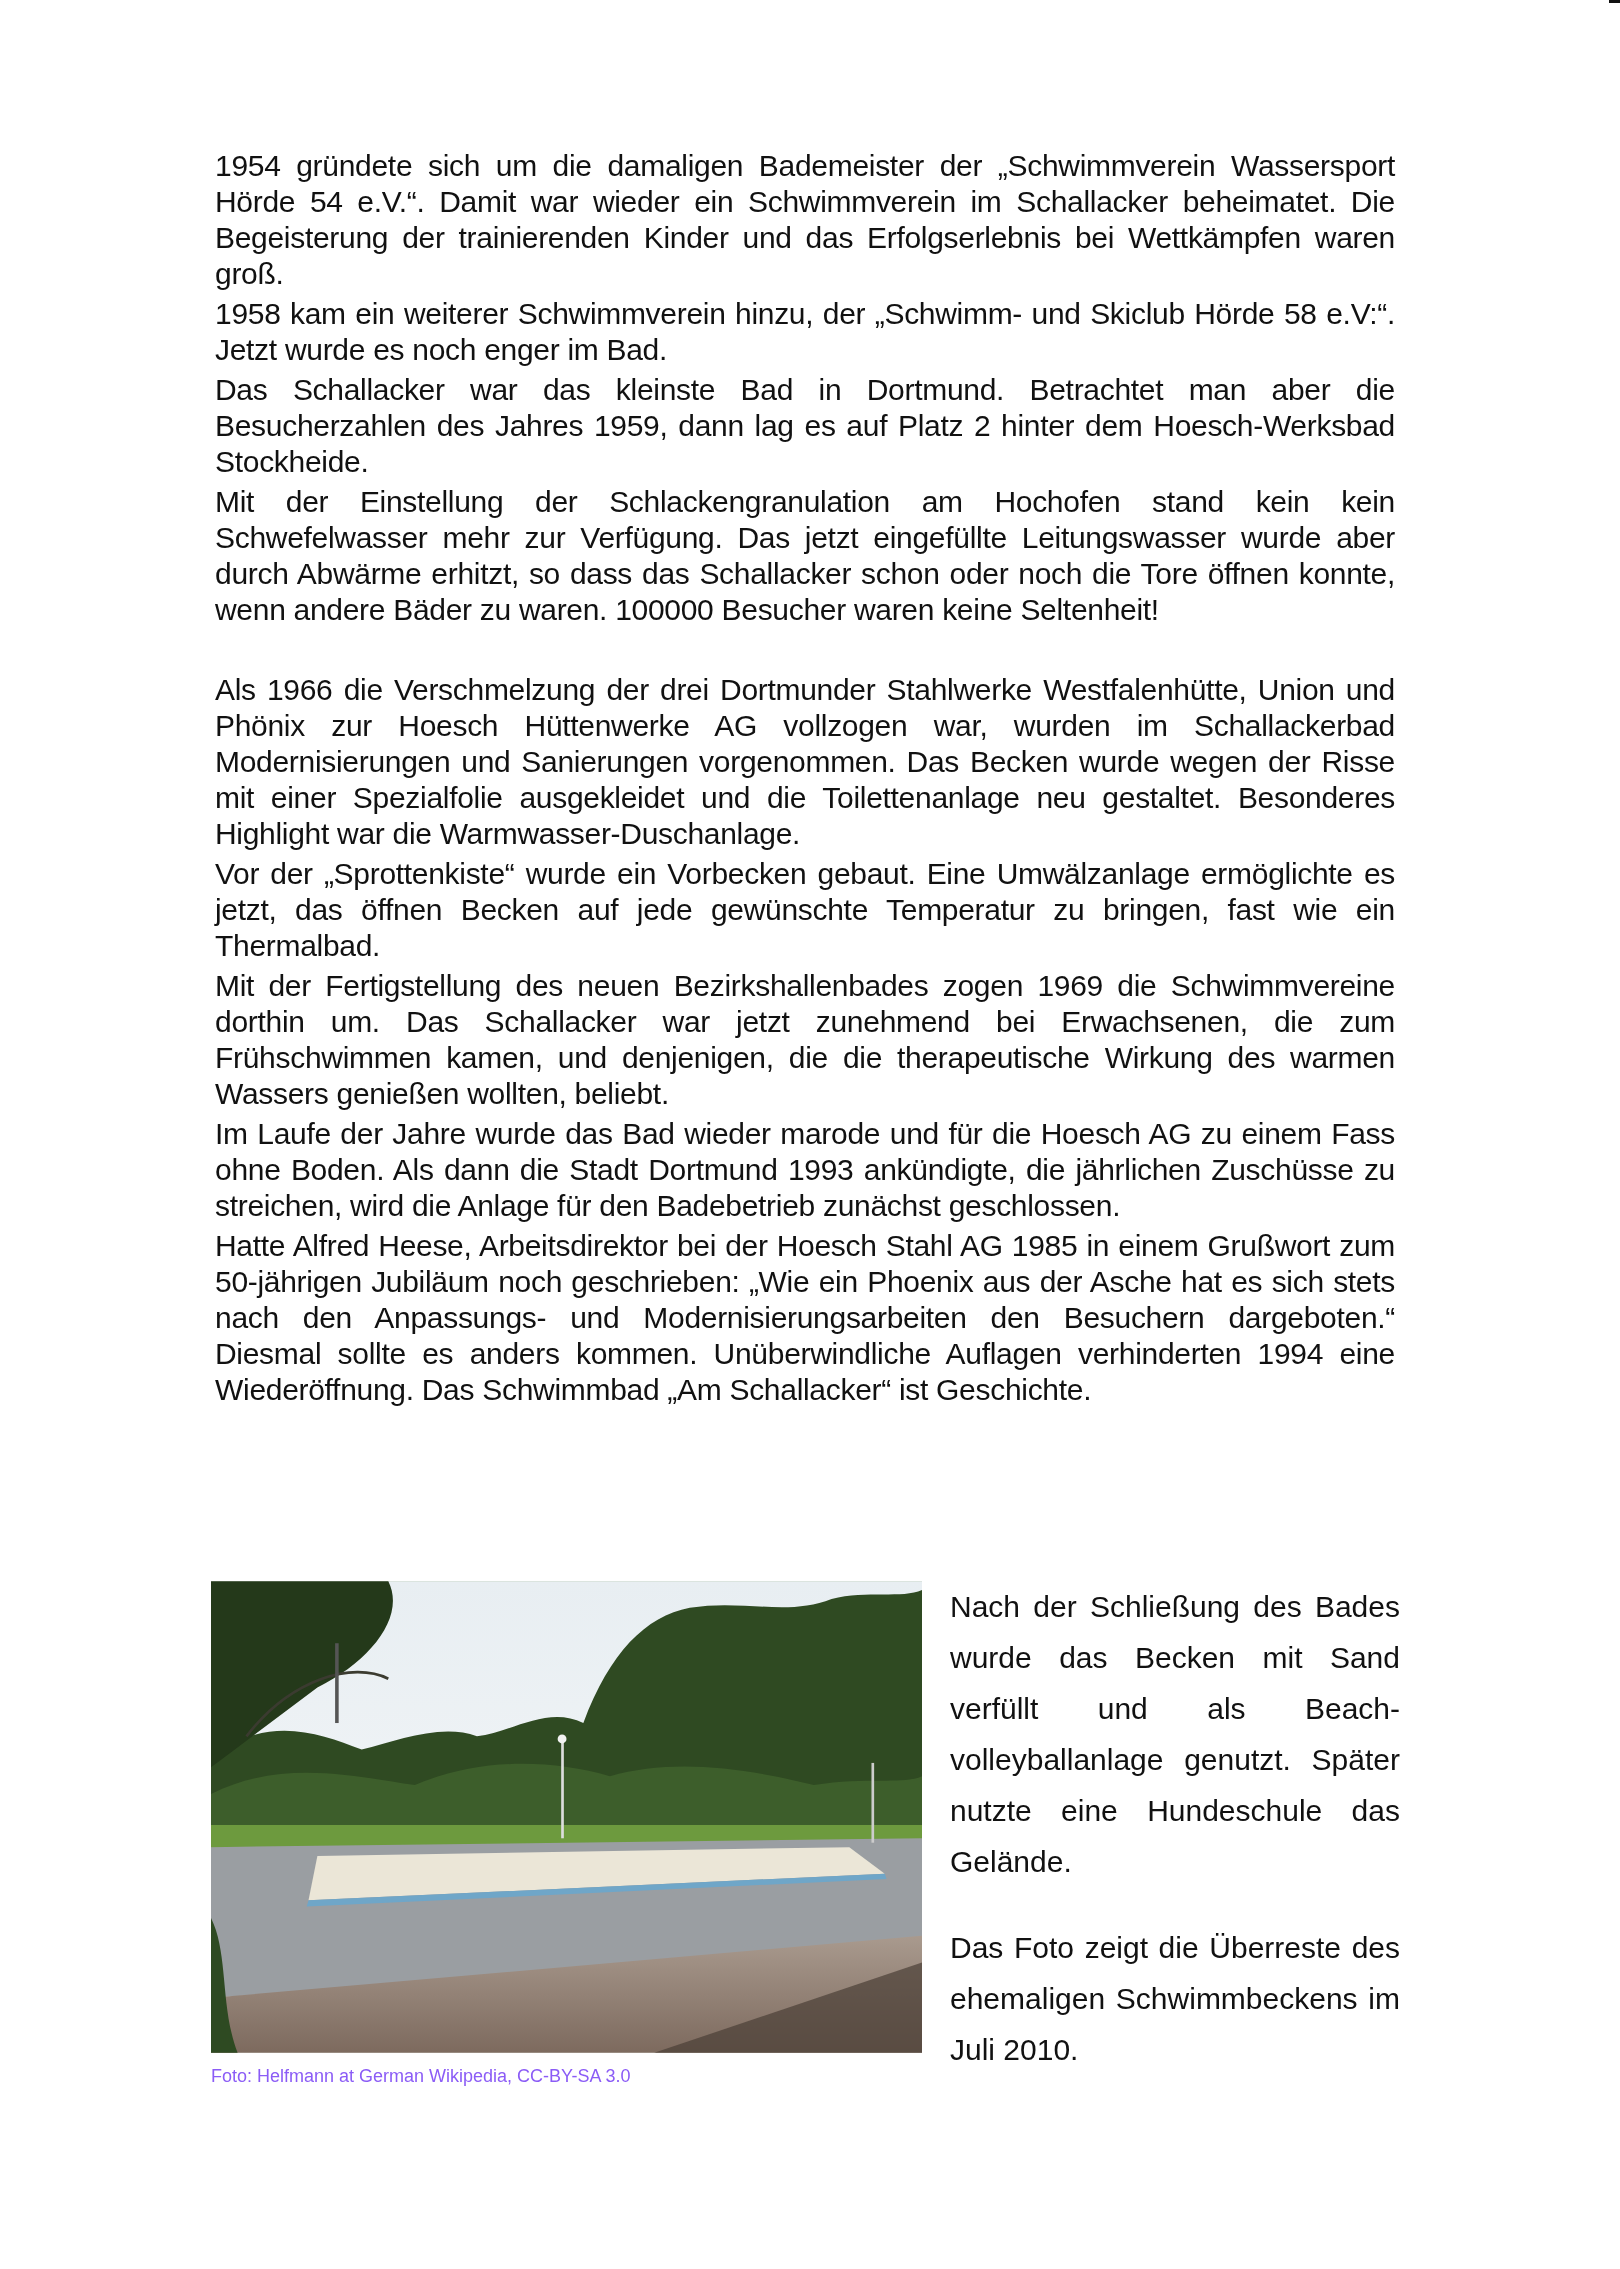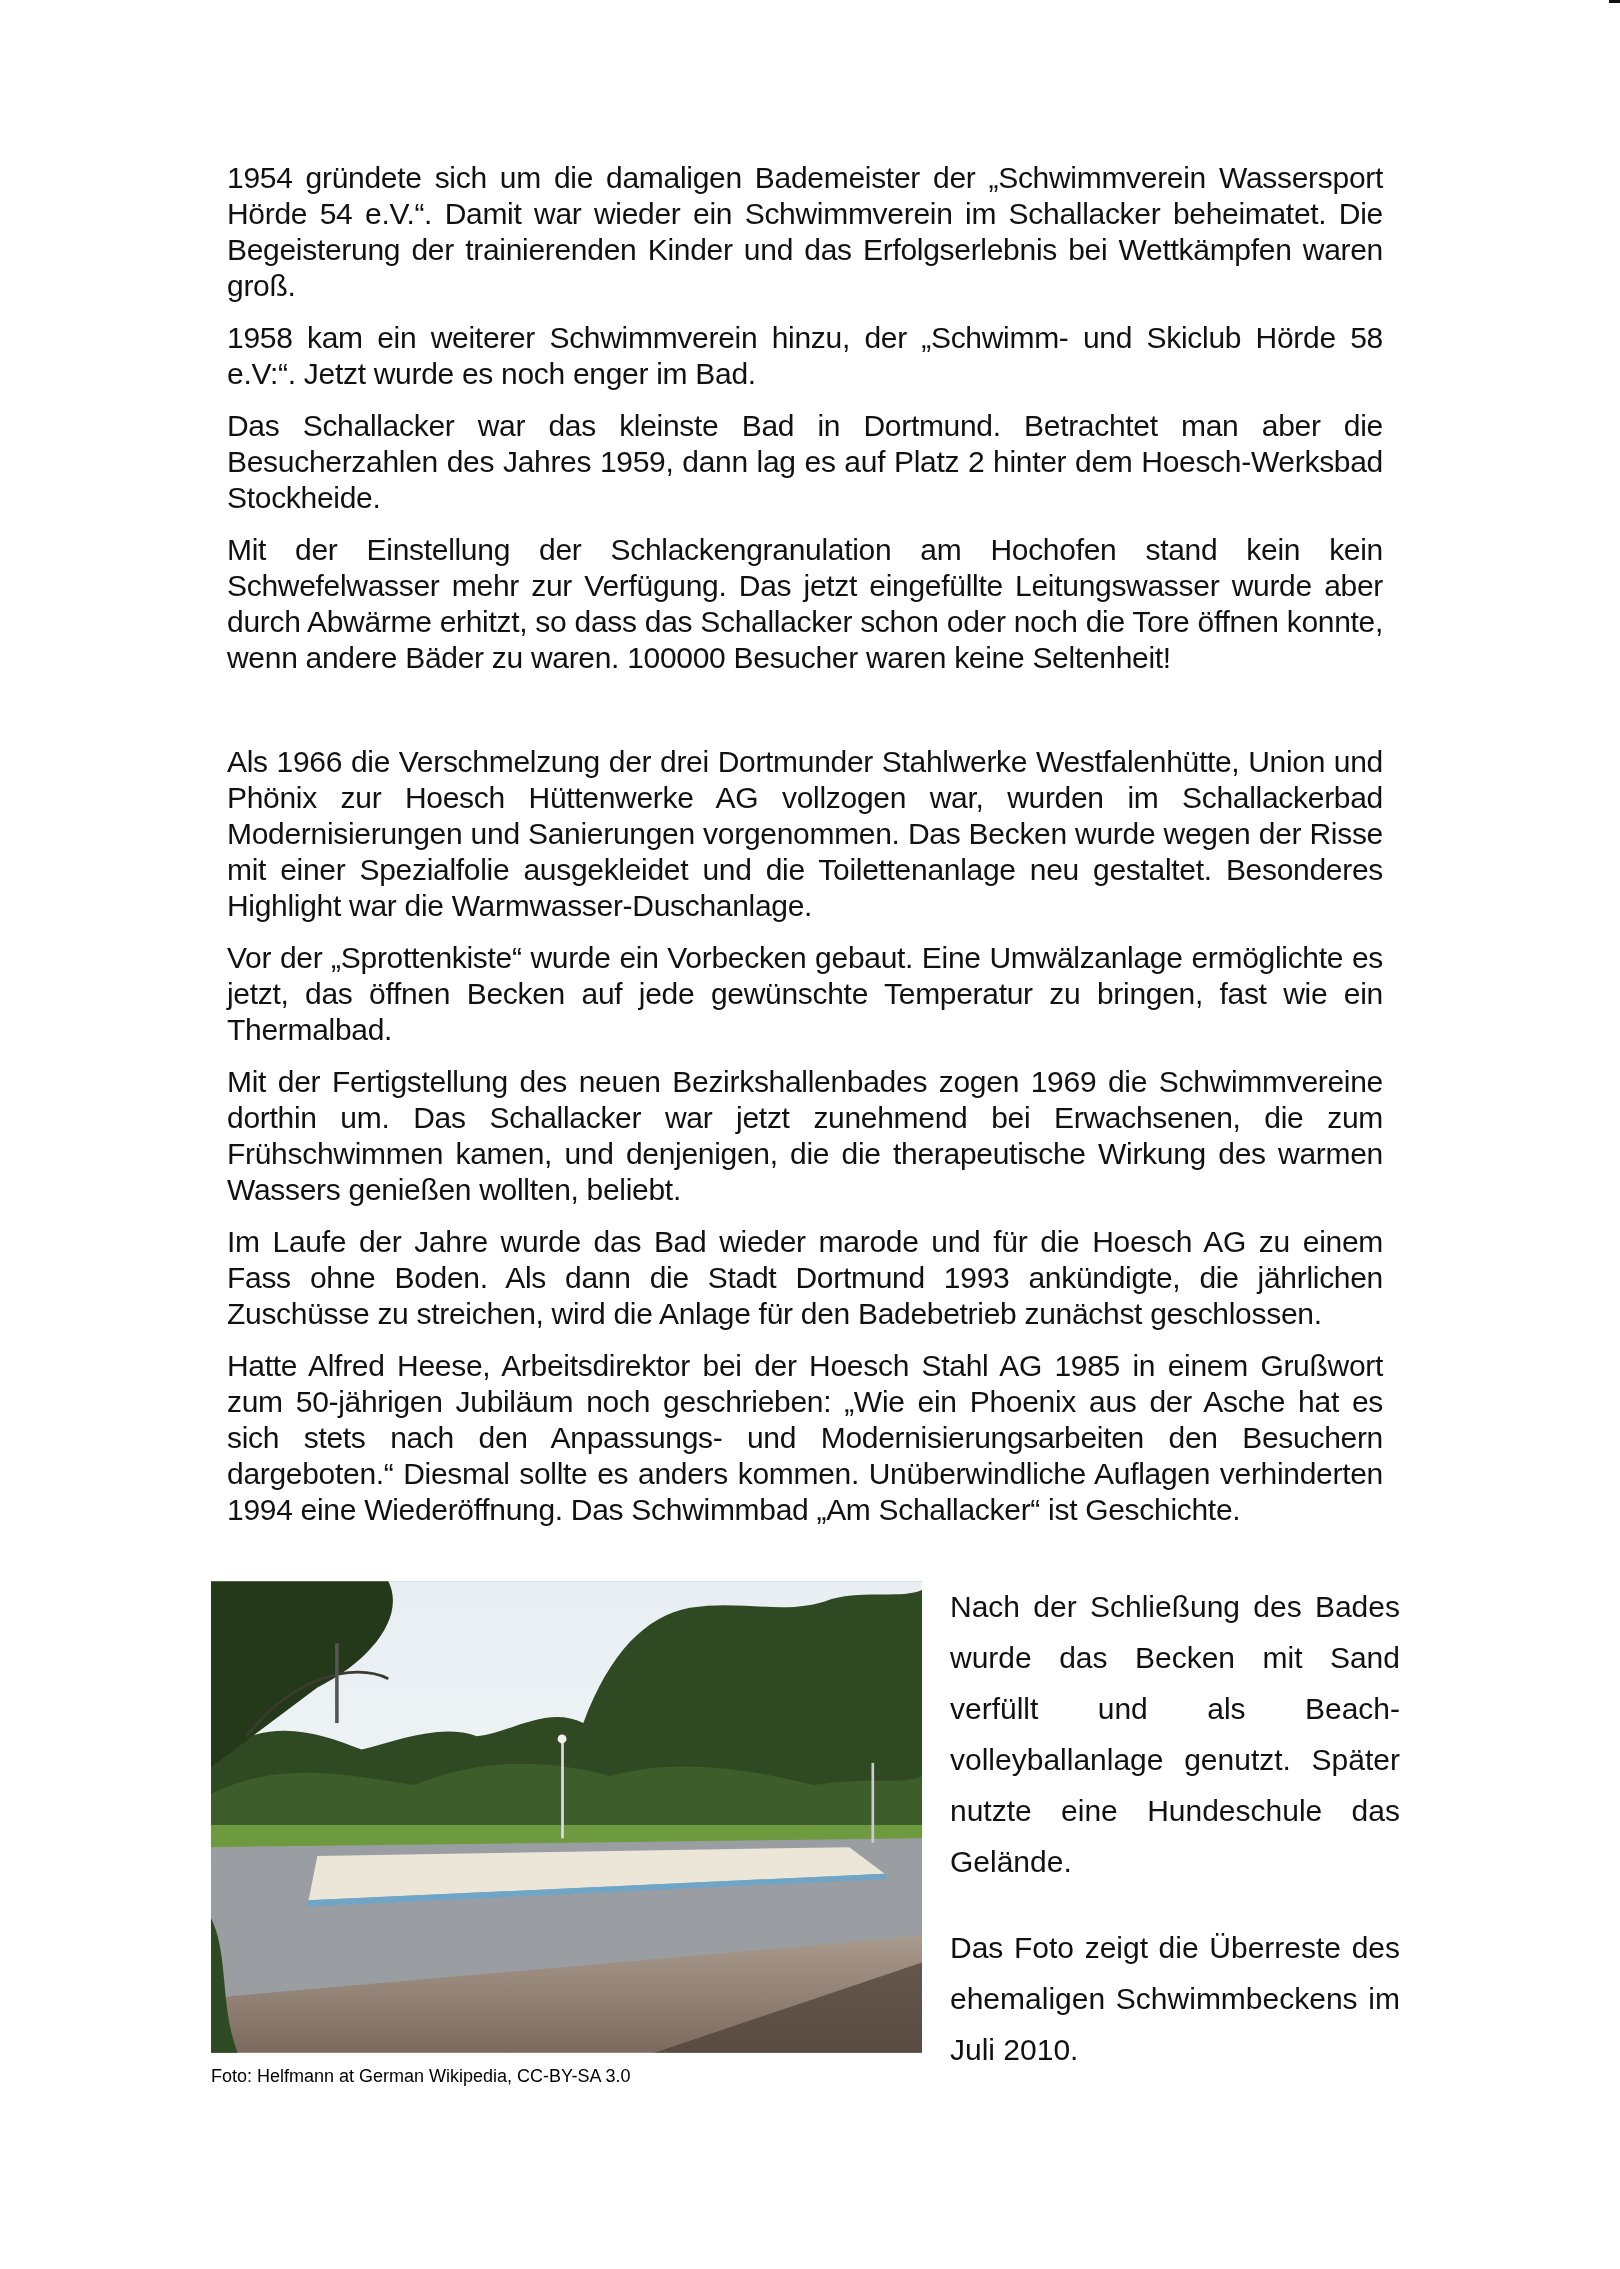--- a/index.html
+++ b/index.html
@@ -5,41 +5,41 @@
     html, body { margin: 0; padding: 0; background: #ffffff; }
     body { width: 1621px; height: 2270px; position: relative; overflow: hidden; }
     .corner-mark { position: absolute; top: 0; right: 0; width: 12.4px; height: 2.7px; background: #111; }
     .page { position: absolute; left: 211px; top: 144px; width: 1188px; }
     .text {
       font-family: "Liberation Sans", sans-serif;
       font-size: 30px;
       line-height: 36px;
       color: #111111;
       text-align: justify;
-      margin: 16px;
+      margin: 4px;
       letter-spacing: -0.3px;
     }
     .gap { height: 36px; }
     .bottom { position: absolute; left: 211px; top: 1581px; width: 1188px; height: 479px; }
     .photo {
       position: absolute; left: 0; top: 0; width: 711px; height: 472px; overflow: hidden;
       background: #9fb58a;
     }
     .photo svg { display: block; }
     .side {
       position: absolute; left: 739px; top: 0; width: 450px;
       font-family: "Liberation Sans", sans-serif;
       font-size: 30px; line-height: 51px; color: #111; text-align: justify; margin: 0;
     }
     .side p { margin: 0; }
     .side .gap { height: 35px; }
     .credit {
       position: absolute; left: 211px; top: 2066px;
       font-family: "Liberation Sans", sans-serif;
-      font-size: 18px; line-height: 21px; color: #000000;
+      font-size: 18px; line-height: 21px; color: #8b5cf6;
     }
     .credit div { white-space: nowrap; }
   </style>
 </head>
 <body>
 
 <div class="corner-mark"></div>
 
 <div class="page">
   <p class="text">1954 gründete sich um die damaligen Bademeister der „Schwimmverein Wassersport Hörde 54 e.V.“. Damit war wieder ein Schwimmverein im Schallacker beheimatet. Die Begeisterung der trainierenden Kinder und das Erfolgserlebnis bei Wettkämpfen waren groß.</p>

